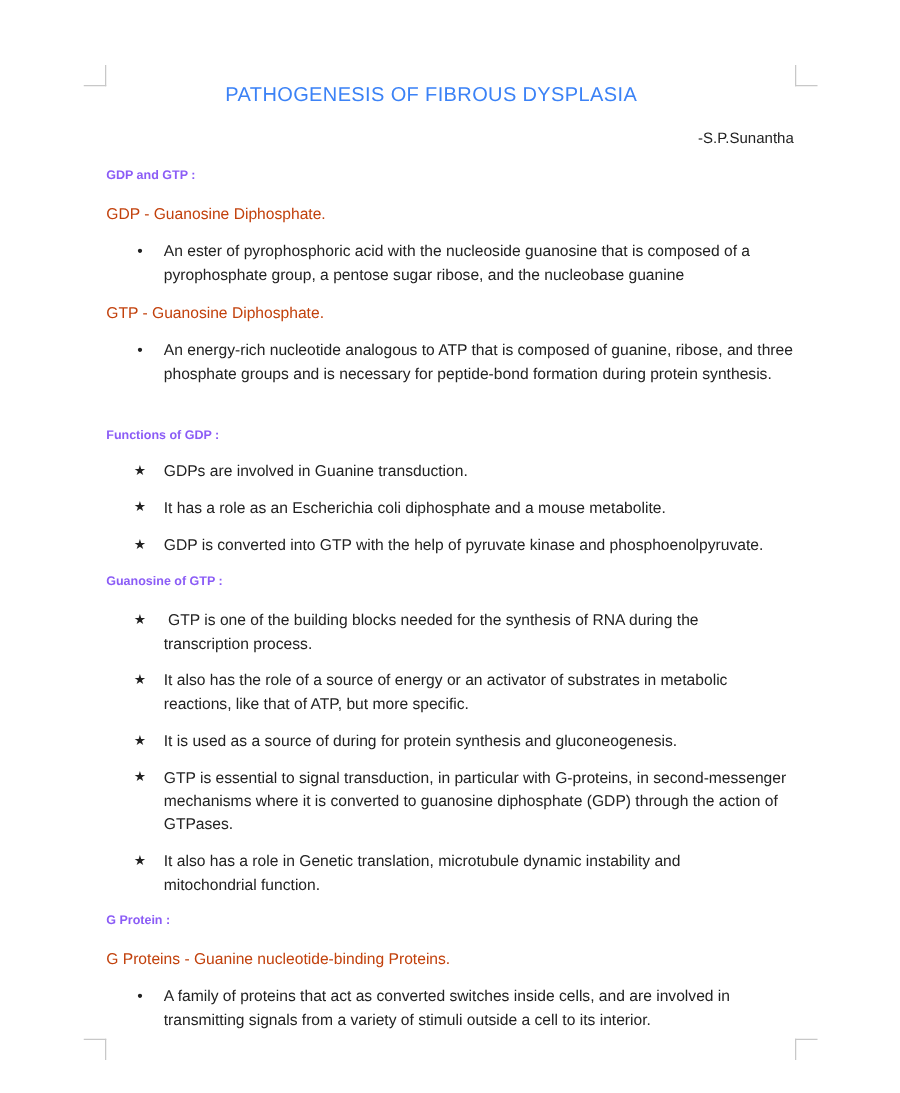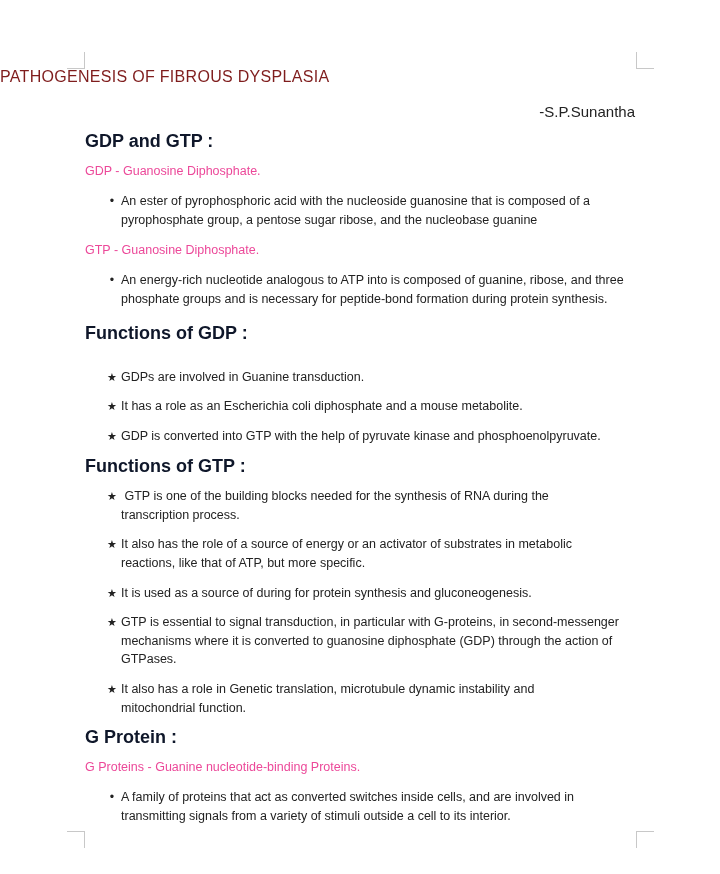--- a/index.html
+++ b/index.html
@@ -5,28 +5,28 @@
   html, body { margin: 0; padding: 0; background: #ffffff; }
   body { width: 720px; height: 874px; position: relative; overflow: hidden;
          font-family: "Liberation Sans", "DejaVu Sans", sans-serif; color: #1f1f1f; }
   .corner { position: absolute; width: 17px; height: 16px; border-color: #c8c8c8; border-style: solid; border-width: 0; }
   .c-tl { left: 67px; top: 52px; border-right-width: 1px; border-bottom-width: 1px; }
   .c-tr { left: 636px; top: 52px; border-left-width: 1px; border-bottom-width: 1px; }
   .c-bl { left: 67px; top: 831px; border-right-width: 1px; border-top-width: 1px; }
   .c-br { left: 636px; top: 831px; border-left-width: 1px; border-top-width: 1px; }
 
   .abs { position: absolute; margin: 0; }
-  .title { left: 0; width: 690px; top: 68px; text-align: left; font-size: 16px; letter-spacing: 0.3px; color: #7f1d1d; }
-  .author { right: 85px; top: 103px; font-size: 15px; color: #222; }
-  .p { left: 85px; font-size: 12.5px; line-height: 18.5px; color: #ec4899; }
-  .heading { font-weight: bold; font-size: 18px; color: #0f172a; }
+  .title { left: 0; width: 690px; top: 68px; text-align: center; font-size: 16px; letter-spacing: 0.3px; color: #3b82f6; }
+  .author { right: 85px; top: 103px; font-size: 12px; color: #222; }
+  .p { left: 85px; font-size: 12.5px; line-height: 18.5px; color: #c2410c; }
+  .heading { font-weight: bold; font-size: 10px; color: #8b5cf6; }
   .item { position: absolute; left: 85px; width: 550px; font-size: 12.5px; line-height: 18.5px; color: #222; }
   .item .mark { position: absolute; left: 21px; top: 0; width: 12px; text-align: center; }
   .item .mark.star { font-size: 11px; }
-  .item .text { display: block; margin-left: 36px; }
+  .item .text { display: block; margin-left: 46px; }
 </style>
 </head>
 <body>
 
 <div class="corner c-tl"></div>
 <div class="corner c-tr"></div>
 <div class="corner c-bl"></div>
 <div class="corner c-br"></div>
 
 <div class="abs title">PATHOGENESIS OF FIBROUS DYSPLASIA</div>
@@ -37,39 +37,39 @@
 
 <div class="item" style="top:192px">
   <span class="mark">•</span>
   <span class="text">An ester of pyrophosphoric acid with the nucleoside guanosine that is composed  of a pyrophosphate group, a pentose sugar ribose, and the nucleobase guanine</span>
 </div>
 
 <div class="abs p" style="top:241px">GTP - Guanosine Diphosphate.</div>
 
 <div class="item" style="top:271px">
   <span class="mark">•</span>
-  <span class="text">An energy-rich nucleotide analogous to ATP into is composed of guanine, ribose, and three phosphate groups and is necessary for peptide-bond formation during protein synthesis.</span>
+  <span class="text">An energy-rich nucleotide analogous to ATP that is composed of guanine, ribose, and three phosphate groups and is necessary for peptide-bond formation during protein synthesis.</span>
 </div>
 
-<div class="abs p heading" style="top:324px">Functions of GDP :</div>
+<div class="abs p heading" style="top:340px">Functions of GDP :</div>
 
 <div class="item" style="top:368px">
   <span class="mark star">★</span>
   <span class="text">GDPs are involved in Guanine transduction.</span>
 </div>
 <div class="item" style="top:397px">
   <span class="mark star">★</span>
   <span class="text">It has a role as an Escherichia coli diphosphate and a mouse metabolite.</span>
 </div>
 <div class="item" style="top:427px">
   <span class="mark star">★</span>
   <span class="text">GDP is converted into GTP with the help of pyruvate kinase and phosphoenolpyruvate.</span>
 </div>
 
-<div class="abs p heading" style="top:457px">Functions of GTP :</div>
+<div class="abs p heading" style="top:457px">Guanosine of GTP :</div>
 
 <div class="item" style="top:487px">
   <span class="mark star">★</span>
   <span class="text" style="white-space:pre-wrap; padding-right:60px"> GTP is one of the building blocks needed for the synthesis of RNA during the transcription process.</span>
 </div>
 <div class="item" style="top:535px">
   <span class="mark star">★</span>
   <span class="text" style="padding-right:30px">It also has the role of a source of energy or an activator of substrates in metabolic reactions, like that of ATP, but more specific.</span>
 </div>
 <div class="item" style="top:584px">

